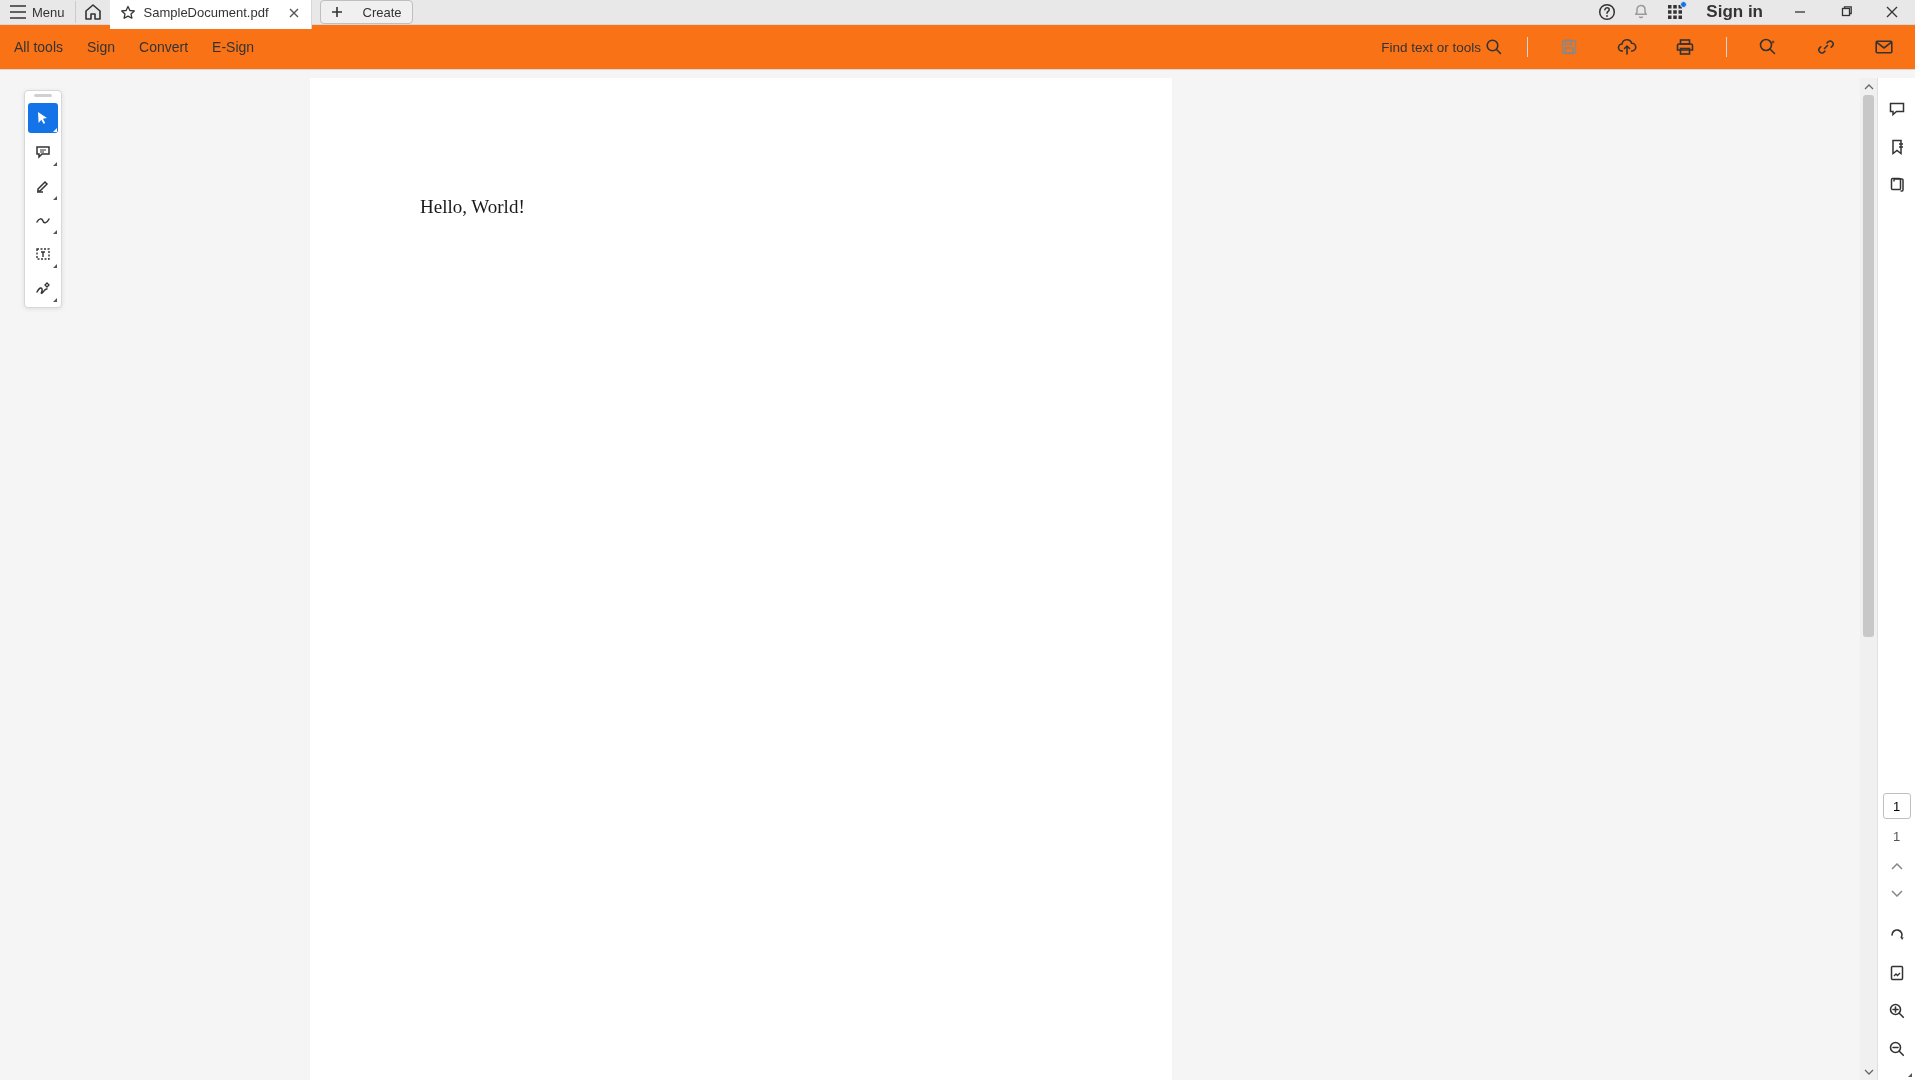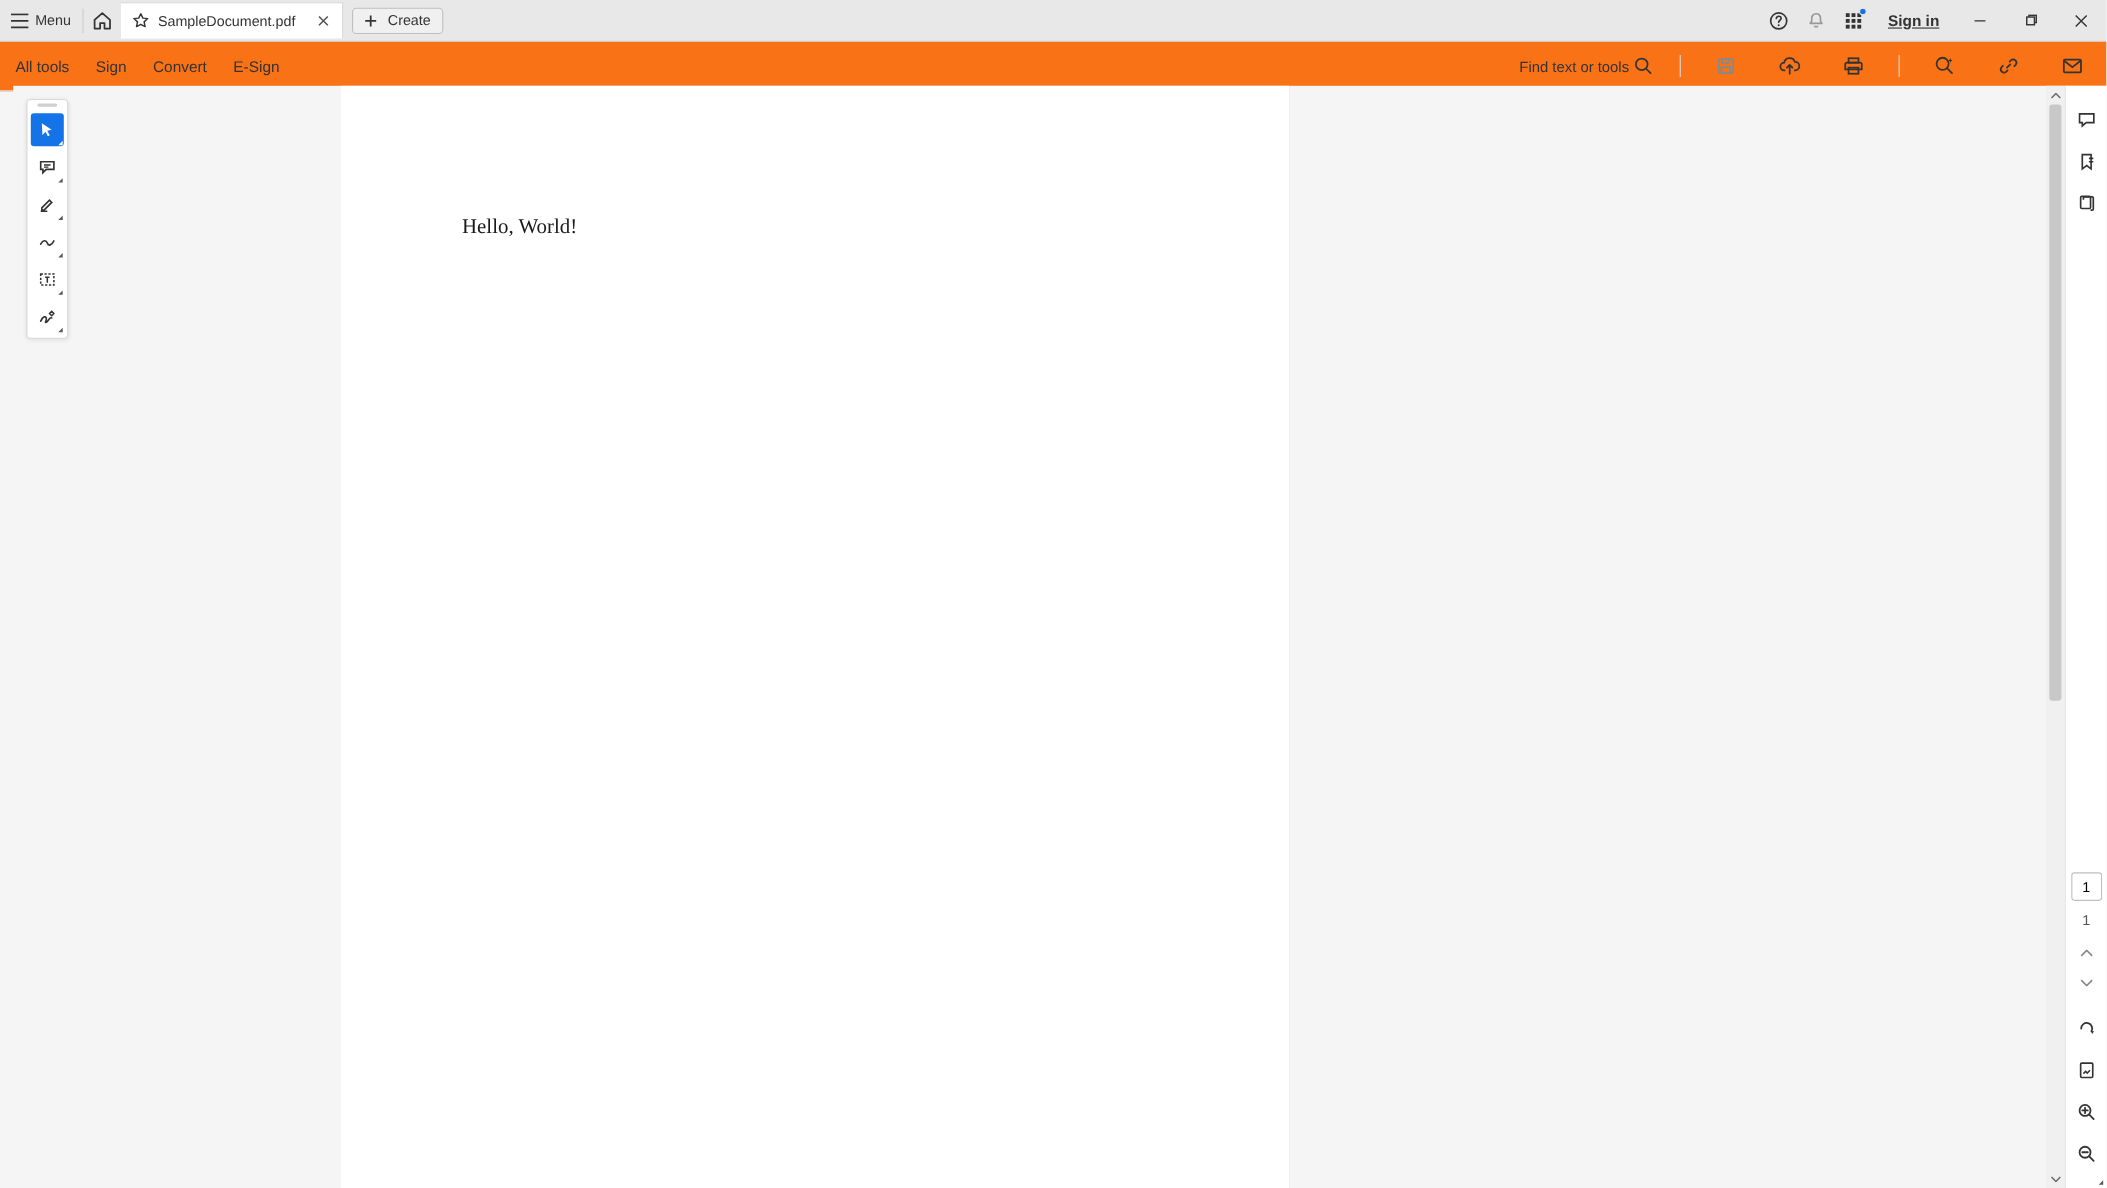--- a/index.html
+++ b/index.html
@@ -1,31 +1,31 @@
 <!DOCTYPE html>
 <html><head>
 <meta charset="utf-8">
 <style>
   * { margin:0; padding:0; box-sizing:border-box; font-family: "Segoe UI", Arial, sans-serif; }
   body { width:1915px; height:1080px; background:#f5f5f5; overflow:hidden; color:#333; }
 
   
-  .titlebar { height:38px; background:#e8e8e8; display:flex; align-items:center; border-bottom:1px solid #d8d8d8; }
+  .titlebar { height:25px; background:#e8e8e8; display:flex; align-items:center; border-bottom:1px solid #d8d8d8; }
   .menu-btn { display:flex; align-items:center; gap:6px; padding:0 10px; height:33px; cursor:pointer; font-size:13px; }
   .vsep { width:1px; height:22px; background:#ccc; }
   .home-btn { width:34px; height:33px; display:flex; align-items:center; justify-content:center; cursor:pointer; }
 
   .tab { display:flex; align-items:center; height:33px; background:#fff; border-top:1px solid #d8d8d8; border-right:1px solid #d8d8d8; padding:0 8px 0 10px; gap:8px; font-size:13px; min-width:195px; }
   .tab .close { width:18px; height:18px; display:flex; align-items:center; justify-content:center; border-radius:2px; cursor:pointer; font-size:14px; color:#555;}
 
-  .create-btn { display:flex; align-items:center; gap:10px; height:24px; margin-left:8px; padding:0 10px; background:#f0f0f0; border:1px solid #bfbfbf; border-radius:4px; font-size:13px; cursor:pointer; }
+  .create-btn { display:flex; align-items:center; gap:20px; height:24px; margin-left:8px; padding:0 10px; background:#f0f0f0; border:1px solid #bfbfbf; border-radius:4px; font-size:13px; cursor:pointer; }
 
   .titlebar-spacer { flex:1; }
   .title-icon { width:34px; height:33px; display:flex; align-items:center; justify-content:center; cursor:pointer; position:relative; }
-  .signin { padding:0 14px; font-size:14px; font-weight:600; cursor:pointer;text-decoration:underline; }
+  .signin { padding:0 14px; font-size:17px; font-weight:600; cursor:pointer; }
 
   .win-btn { width:46px; height:33px; display:flex; align-items:center; justify-content:center; cursor:pointer; }
 
   .blue-dot { position:absolute; top:5px; right:5px; width:7px; height:7px; background:#1473e6; border-radius:50%; border:1px solid #e8e8e8; }
 
   
   .toolbar { height:45px; background:#f97316; border-bottom:1px solid #d8d8d8; display:flex; align-items:center; padding:0 14px 0 14px; gap:24px; font-size:14px;}
   .toolbar .tb-item { cursor:pointer; color:#333; }
   .toolbar-spacer { flex:1; }
   .find-label { font-size:13.5px; color:#333; cursor:pointer; display:flex; align-items:center; gap:4px;}

